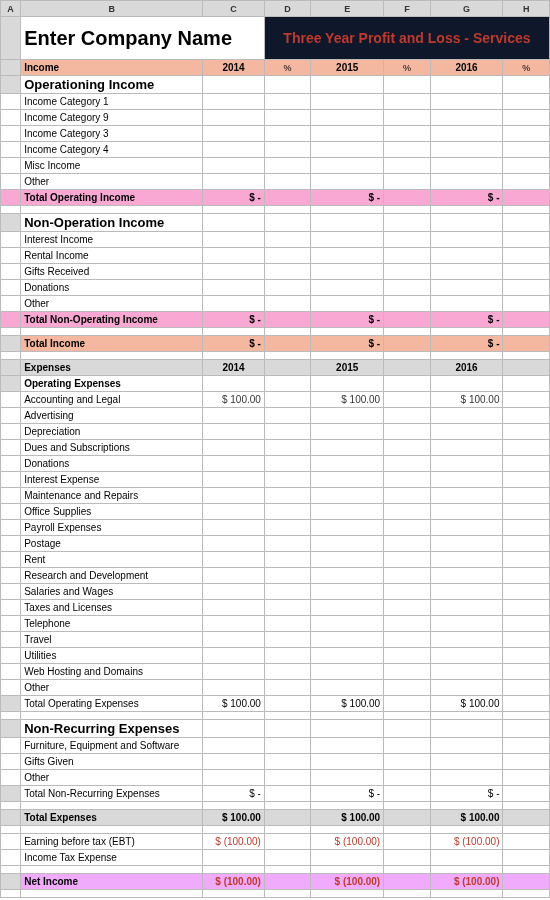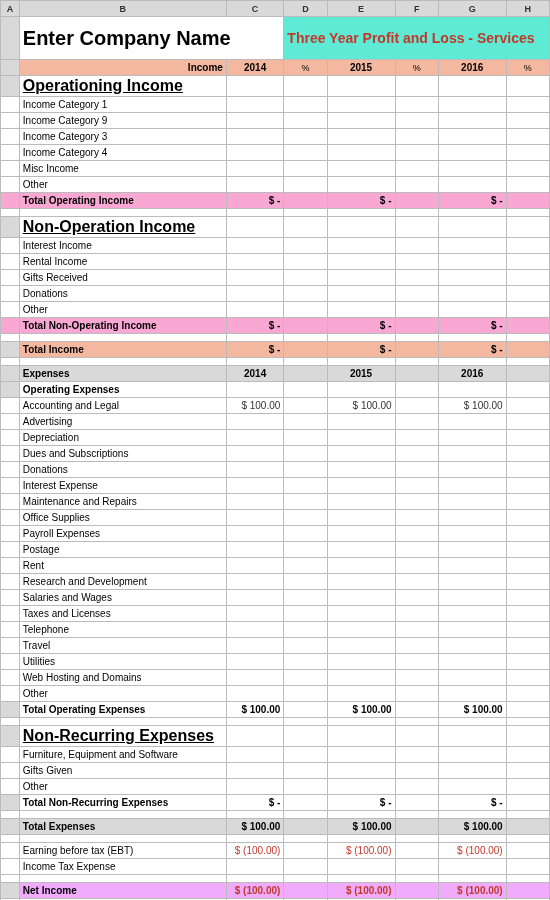--- a/index.html
+++ b/index.html
@@ -44,53 +44,51 @@
     .company-name-cell {
       background: #fff;
       font-size: 20px;
       font-weight: bold;
       color: #000;
       padding: 4px 8px;
     }
 
     
     .title-cell {
-      background: #5eead4;
+      background: #0f172a;
       font-size: 14px;
       font-weight: bold;
       color: #c0392b;
-      text-align: left;
+      text-align: center;
       padding: 4px 2px;
     }
 
     
     .section-income {
       background: #f4b8a0;
       font-weight: bold;
       font-size: 10px;
-      text-align: right;
     }
     .section-income-year {
       background: #f4b8a0;
       text-align: center;
       font-size: 10px;
     }
 
     
     .total-income-row {
       background: #f4b8a0;
       font-weight: bold;
     }
 
     
     .subsection-label {
       font-weight: bold;
-      font-size: 16px;
+      font-size: 13px;
       padding-left: 8px;
-      text-decoration: underline;
     }
 
     
     .data-row td {
       background: #fff;
     }
     .indent {
       padding-left: 16px;
     }
 
@@ -113,21 +111,21 @@
     }
 
     
     .op-expenses-header {
       font-weight: bold;
       padding-left: 8px;
     }
 
     
     .total-expenses-row {
-      font-weight: bold;
+      font-weight: normal;
     }
 
     
     .total-exp-global {
       background: #d9d9d9;
       font-weight: bold;
     }
 
     
     .ebt-row td {

